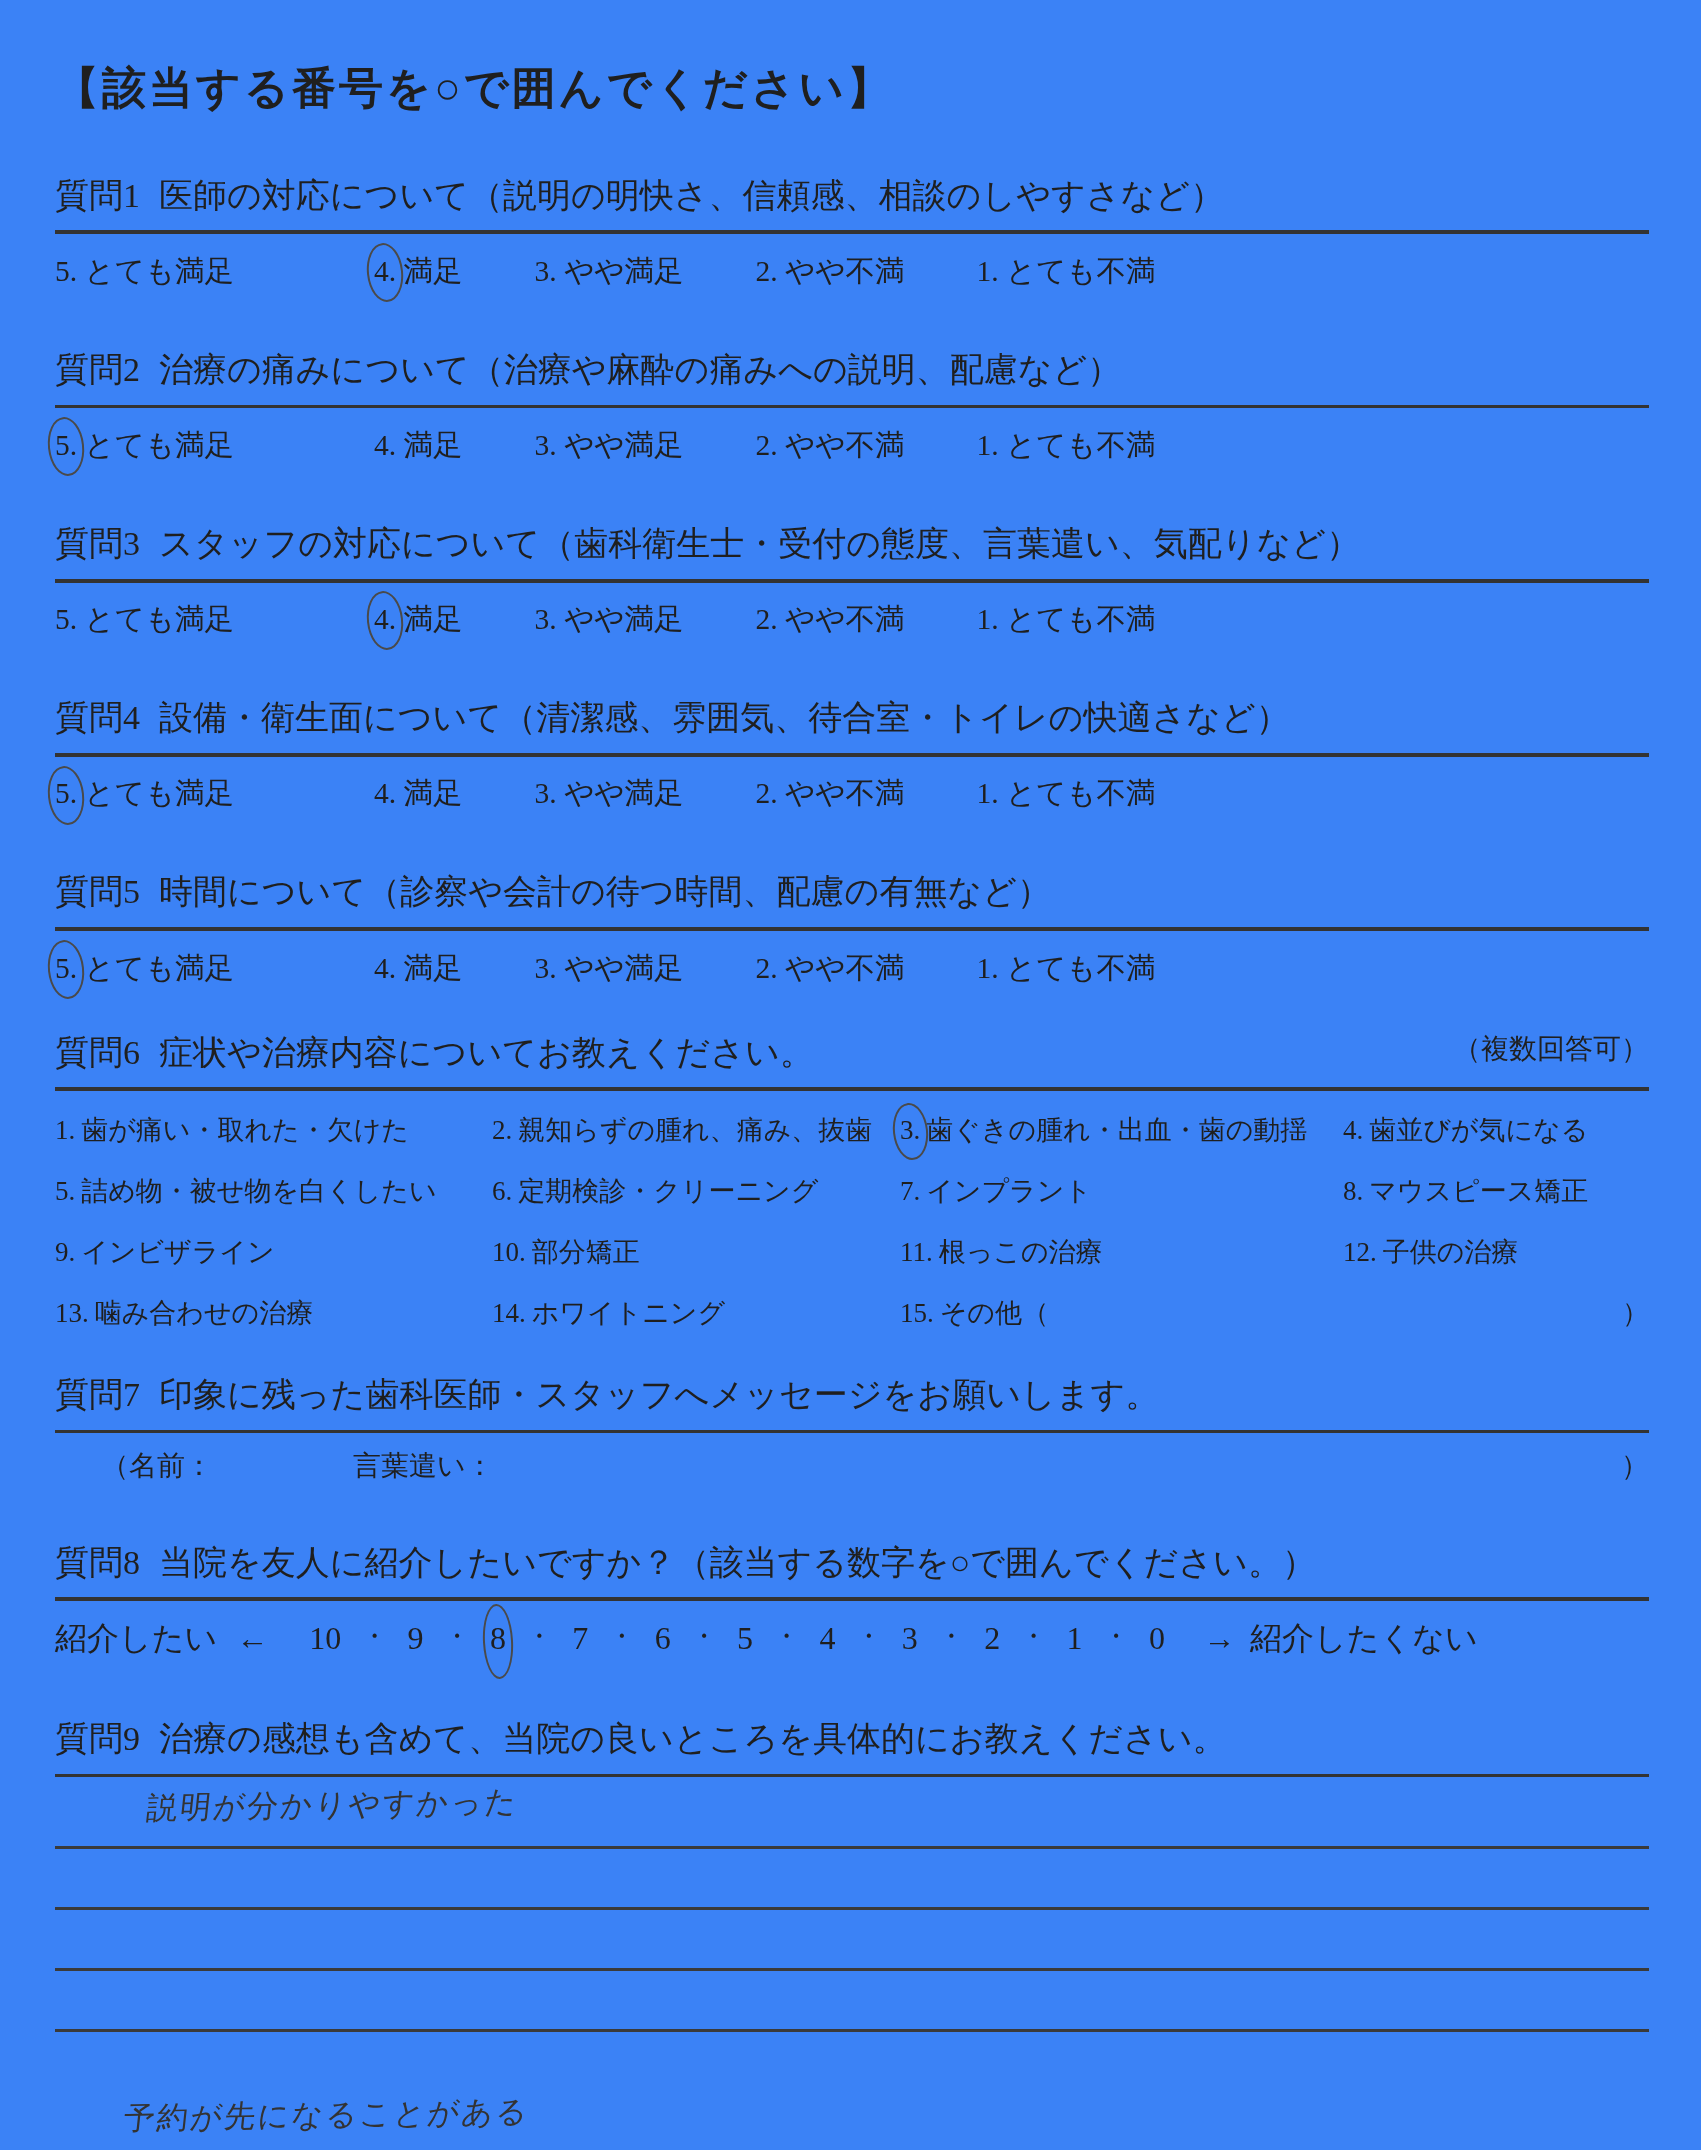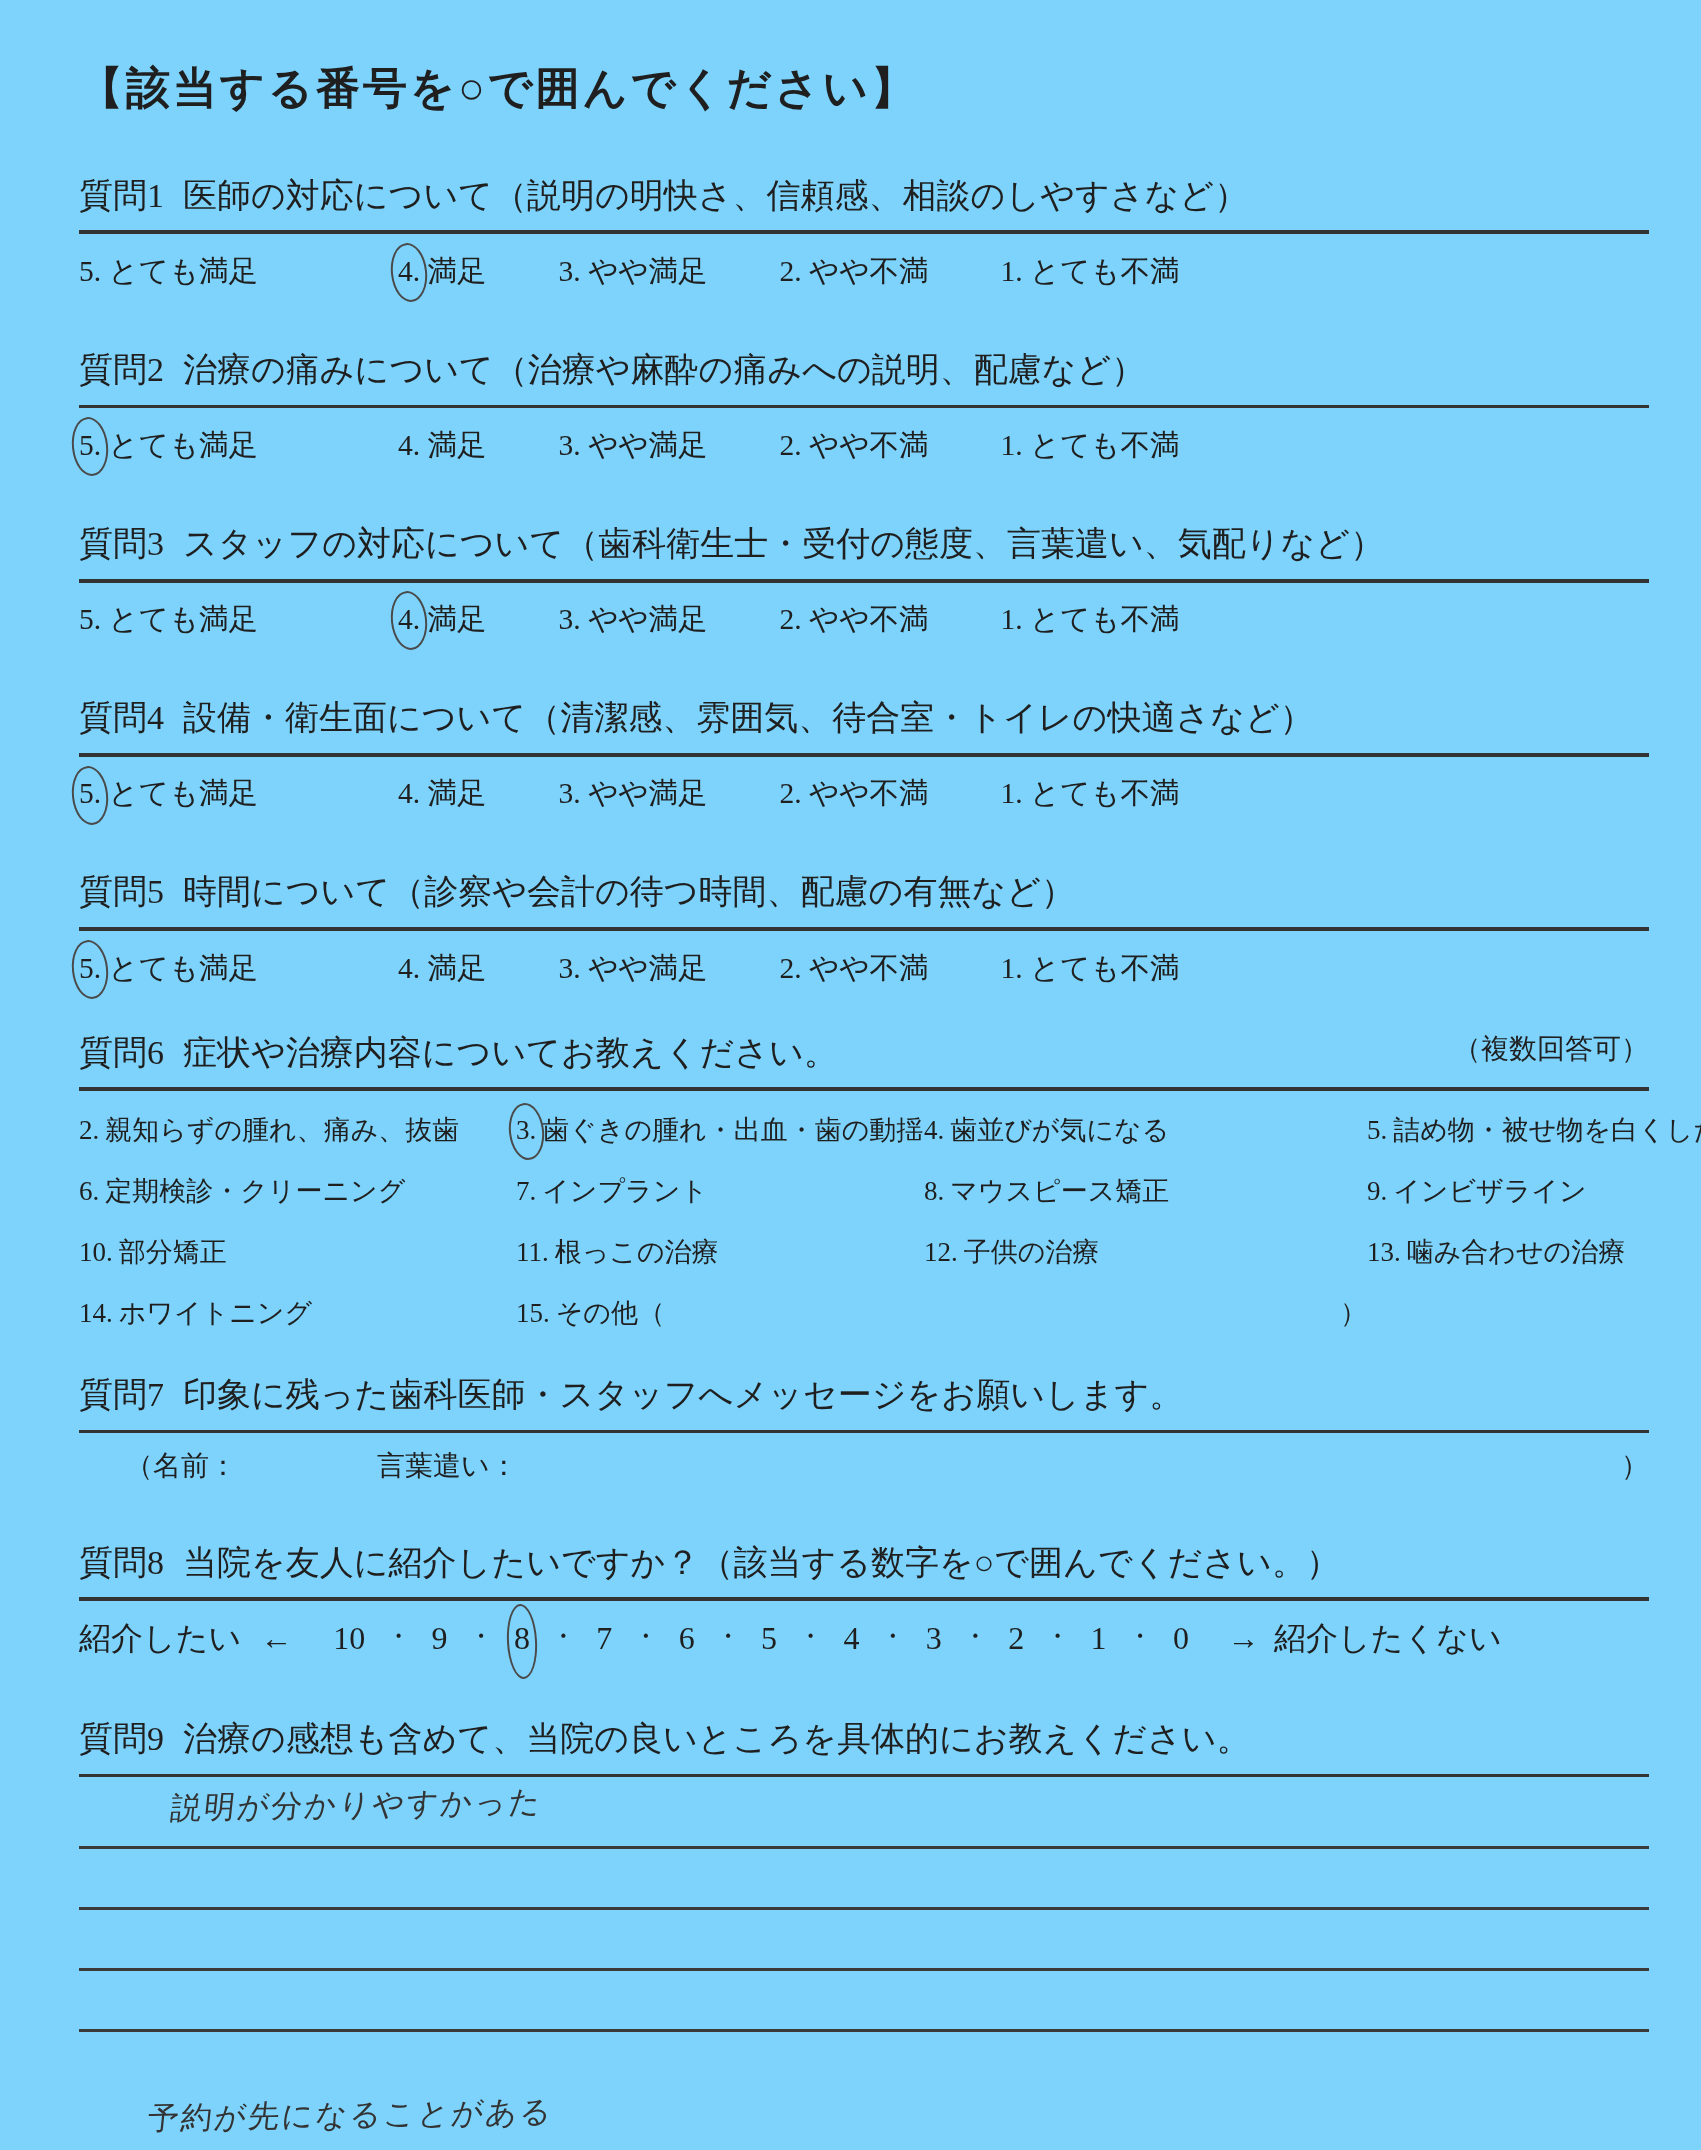--- a/index.html
+++ b/index.html
@@ -2,21 +2,21 @@
 <html style="font-size:11.8px"><head>
 <meta charset="utf-8">
 <style>
   html,body{margin:0;padding:0;}
   body{
     width:1701px;height:2151px;
     background:#ffffff;color:#1f1f1f;
     font-family:"Liberation Serif","DejaVu Serif",serif;
     overflow:hidden;
   }
-  .page{box-sizing:border-box;width:1701px;height:2151px;padding:38px 52px 0 79px;background:#7dd3fc;}
+  .page{box-sizing:border-box;width:1701px;height:2151px;padding:38px 52px 0 55px;background:#3b82f6;}
 
   .form-title{font-size:44px;font-weight:600;letter-spacing:3px;margin-top:20.7px;white-space:nowrap;}
 
   .q-block{margin-top:55px;}
   .q-block.tight{margin-top:41px;}
   .q-title{font-size:34px;white-space:nowrap;display:flex;align-items:flex-start;}
   .q-label{margin-right:19px;}
   .q-note{margin-left:auto;font-size:28px;}
   .rule{height:3.7px;background:#333;margin-top:11.8px;}
   .rule.thin{height:3px;background:#3a3a3a;}
@@ -145,20 +145,21 @@
   </div>
 
   <div class="q-block tight">
     <div class="q-title">
       <span class="q-label">質問6</span>
       <span>症状や治療内容についてお教えください。</span>
       <span class="q-note">（複数回答可）</span>
     </div>
     <div class="rule"></div>
     <div class="q6-grid">
+      <span class="q6-item"><span class="num">1.</span><span>歯が痛い・取れた・欠けた</span></span>
       <span class="q6-item"><span class="num">2.</span><span>親知らずの腫れ、痛み、抜歯</span></span>
       <span class="q6-item"><span class="num circle">3.</span><span>歯ぐきの腫れ・出血・歯の動揺</span></span>
       <span class="q6-item"><span class="num">4.</span><span>歯並びが気になる</span></span>
       <span class="q6-item"><span class="num">5.</span><span>詰め物・被せ物を白くしたい</span></span>
       <span class="q6-item"><span class="num">6.</span><span>定期検診・クリーニング</span></span>
       <span class="q6-item"><span class="num">7.</span><span>インプラント</span></span>
       <span class="q6-item"><span class="num">8.</span><span>マウスピース矯正</span></span>
       <span class="q6-item"><span class="num">9.</span><span>インビザライン</span></span>
       <span class="q6-item"><span class="num">10.</span><span>部分矯正</span></span>
       <span class="q6-item"><span class="num">11.</span><span>根っこの治療</span></span>

